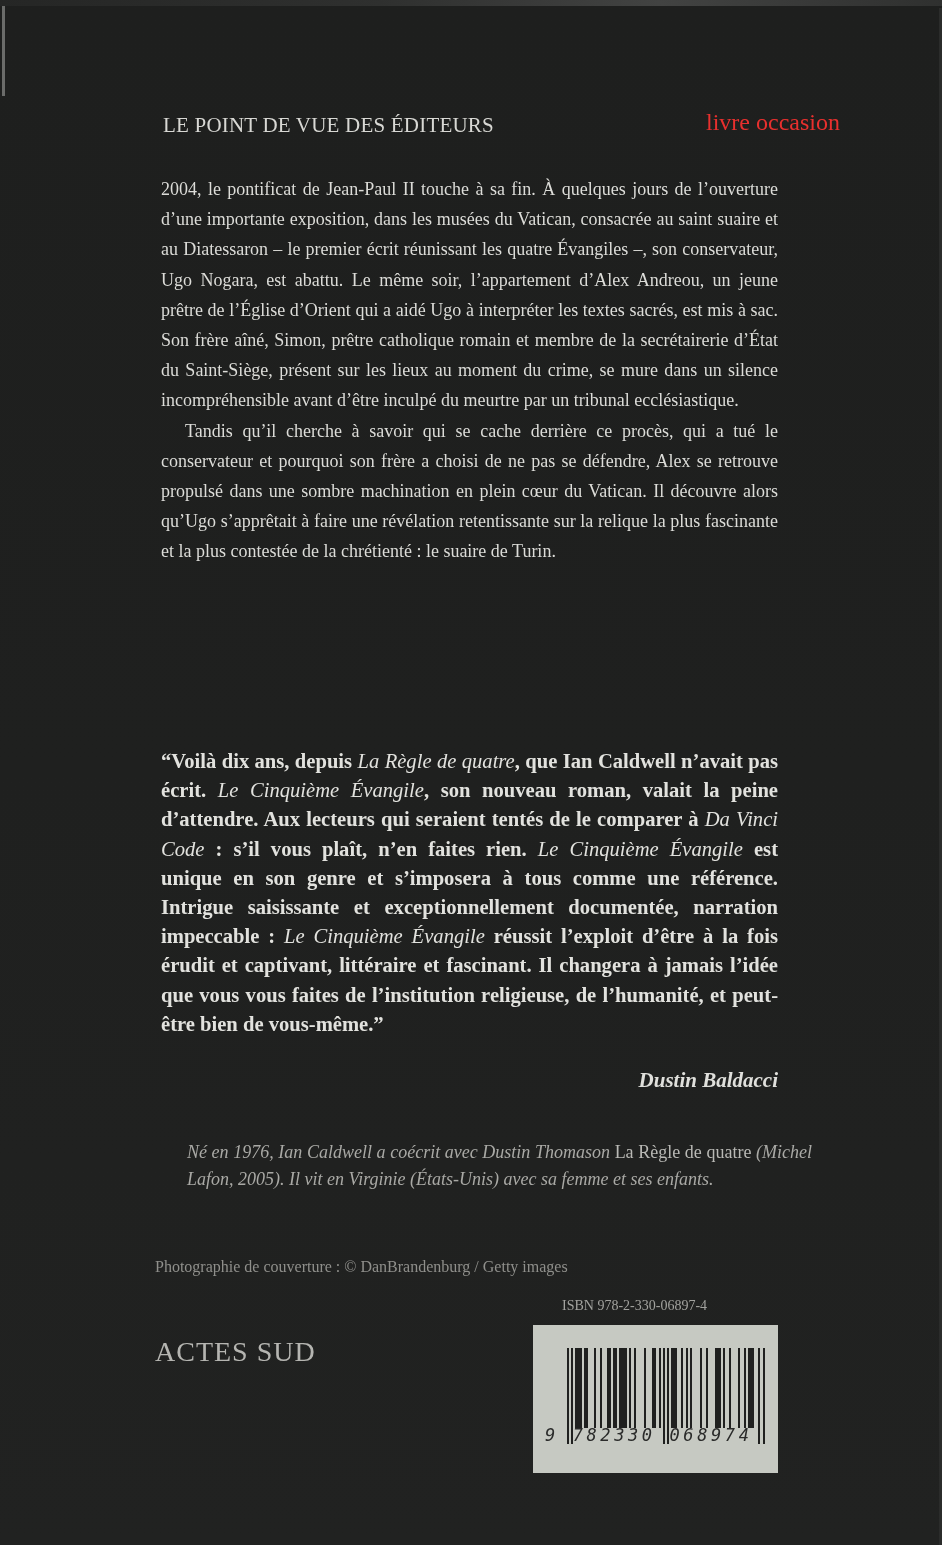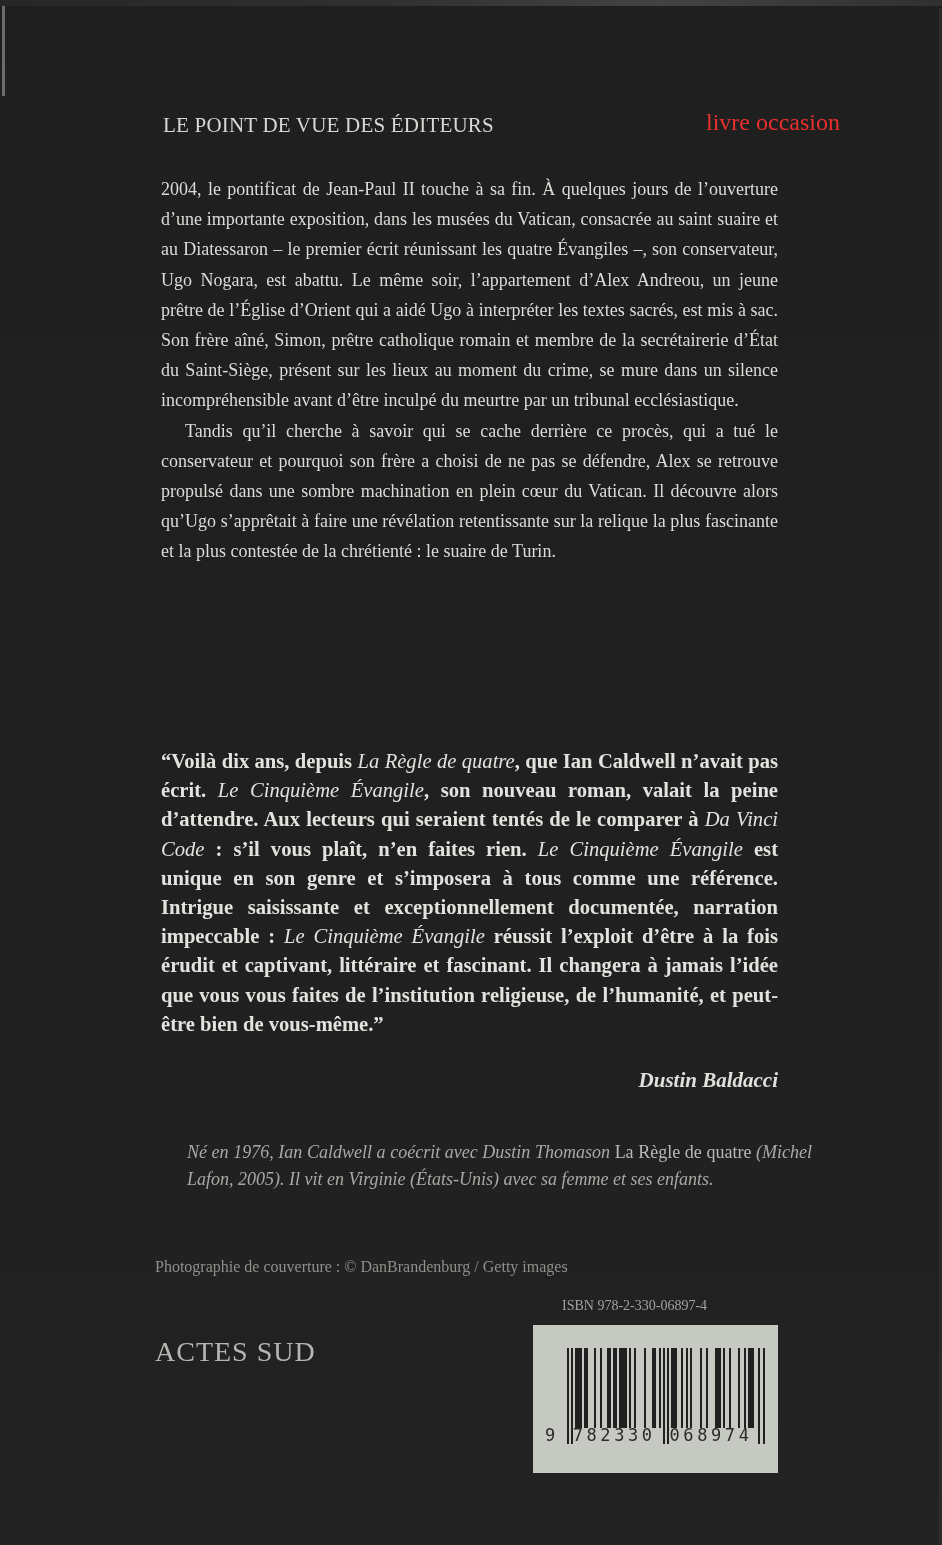--- a/index.html
+++ b/index.html
@@ -91,21 +91,21 @@
     .barcode-bars {
       position: absolute; left: 34px; top: 23px;
       width: 198px; height: 96px;
       display: flex; align-items: flex-start;
     }
     .barcode-bars span { display: block; background: #1f201f; height: 80px; }
     .barcode-bars span.guard { height: 96px; }
     .barcode-digits {
       position: absolute; left: 12px; top: 100px;
       font-family: "DejaVu Sans Mono", monospace;
-      font-size: 17px; color: #2a2b2a; letter-spacing: 3.6px;
+      font-size: 17px; color: #2a2b2a; letter-spacing: 3.6px; font-style: italic;
     }
   </style>
 </head>
 <body>
 
 <div class="cover">
   <div class="edge-top"></div>
   <div class="edge-left"></div>
   <div class="edge-right"></div>
 

